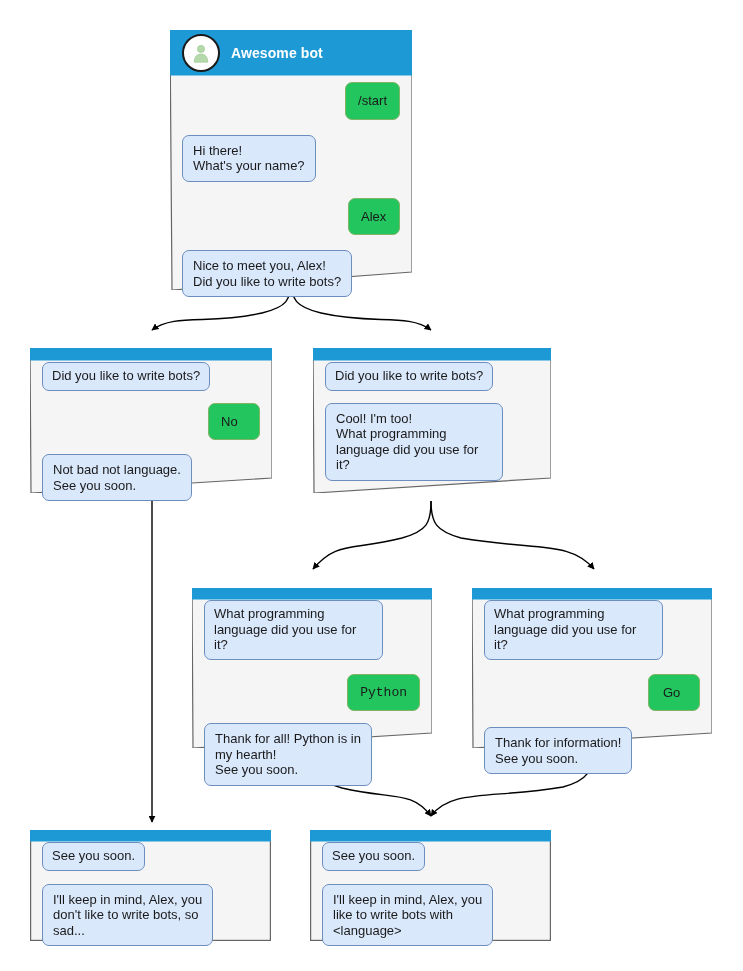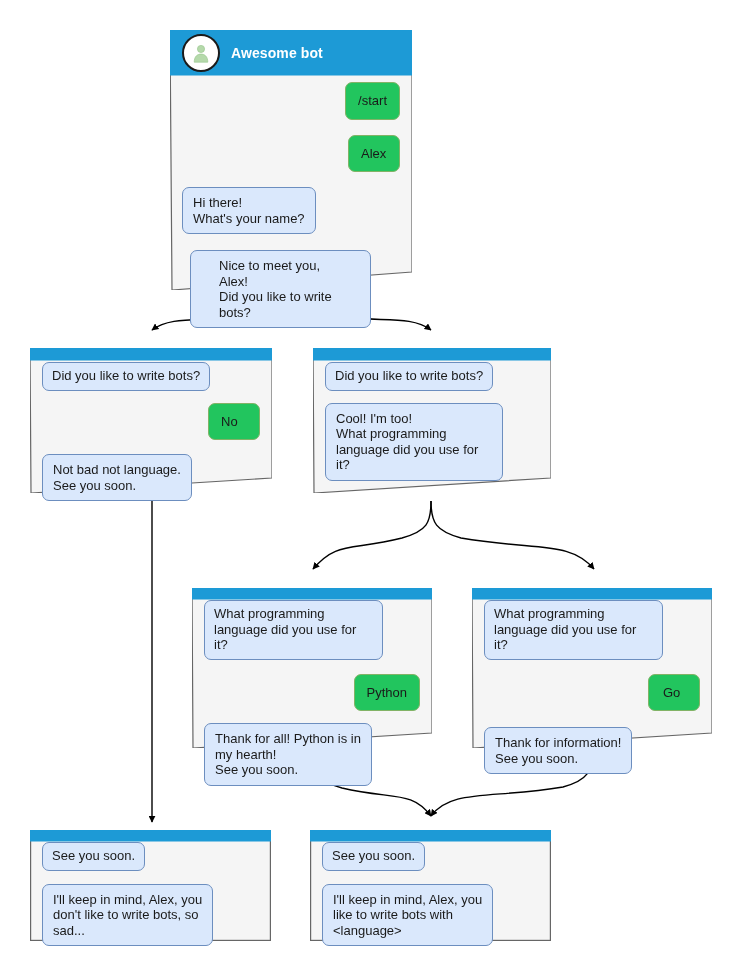--- a/index.html
+++ b/index.html
@@ -140,29 +140,29 @@
           <circle cx="12" cy="7.6" r="3.9" fill="#b5d9ab" stroke="#9ec994" stroke-width="0.8"></circle>
           <path d="M4.6 22 C4.6 15.8 8 13.2 12 13.2 C16 13.2 19.4 15.8 19.4 22 Z" fill="#b5d9ab" stroke="#9ec994" stroke-width="0.8"></path>
         </svg>
       </span>
       <span class="title-text">Awesome bot</span>
     </div>
     <div class="msgs" style="top:52px;">
       <div class="row right" style="margin-bottom:15px;">
         <div class="bubble user" style="padding:10px 12px;">/start</div>
       </div>
-      <div class="row right" style="margin-bottom:15px;">
-        <div class="bubble user" style="padding:10px 12px;">Alex</div>
-      </div>
       <div class="row left" style="margin-bottom:16px;">
         <div class="bubble bot" style="padding:7px 10px;">Hi there!
 What's your name?</div>
       </div>
-      <div class="row left">
-        <div class="bubble bot" style="padding:7px 28px;margin-left:8px;">Nice to meet you, Alex!
+      <div class="row right" style="margin-bottom:15px;">
+        <div class="bubble user" style="padding:10px 12px;">Alex</div>
+      </div>
+      <div class="row left">
+        <div class="bubble bot" style="padding:7px 10px;">Nice to meet you, Alex!
 Did you like to write bots?</div>
       </div>
     </div>
   </div>
 
   <div class="node" style="left:30px; top:348px; width:242px; height:145px;">
     <svg class="node-frame" viewBox="0 0 242 145" preserveAspectRatio="none" xmlns="http://www.w3.org/2000/svg">
       <polygon points="0,0 242,0 242,130 1,145" fill="#f5f5f5" stroke="#666666" stroke-width="1.2"></polygon>
       <rect x="0" y="0" width="242" height="12" fill="#1d9ad6" stroke="#1d9ad6" stroke-width="1"></rect>
     </svg>
@@ -201,21 +201,21 @@
     <svg class="node-frame" viewBox="0 0 240 160" preserveAspectRatio="none" xmlns="http://www.w3.org/2000/svg">
       <polygon points="0,0 240,0 240,145 1,160" fill="#f5f5f5" stroke="#666666" stroke-width="1.2"></polygon>
       <rect x="0" y="0" width="240" height="11" fill="#1d9ad6" stroke="#1d9ad6" stroke-width="1"></rect>
     </svg>
     <div class="msgs" style="top:12px;">
       <div class="row left" style="margin-bottom:14px;">
         <div class="bubble bot">What programming
 language did you use for it?</div>
       </div>
       <div class="row right" style="margin-bottom:12px;">
-        <div class="bubble user" style="padding:10px 12px;">Python</div>
+        <div class="bubble user" style="padding:10px 12px;font-family:Liberation Mono, monospace;">Python</div>
       </div>
       <div class="row left">
         <div class="bubble bot" style="padding:7px 10px;">Thank for all! Python is in
 my hearth!
 See you soon.</div>
       </div>
     </div>
   </div>
 
   <div class="node" style="left:472px; top:588px; width:240px; height:160px;">

